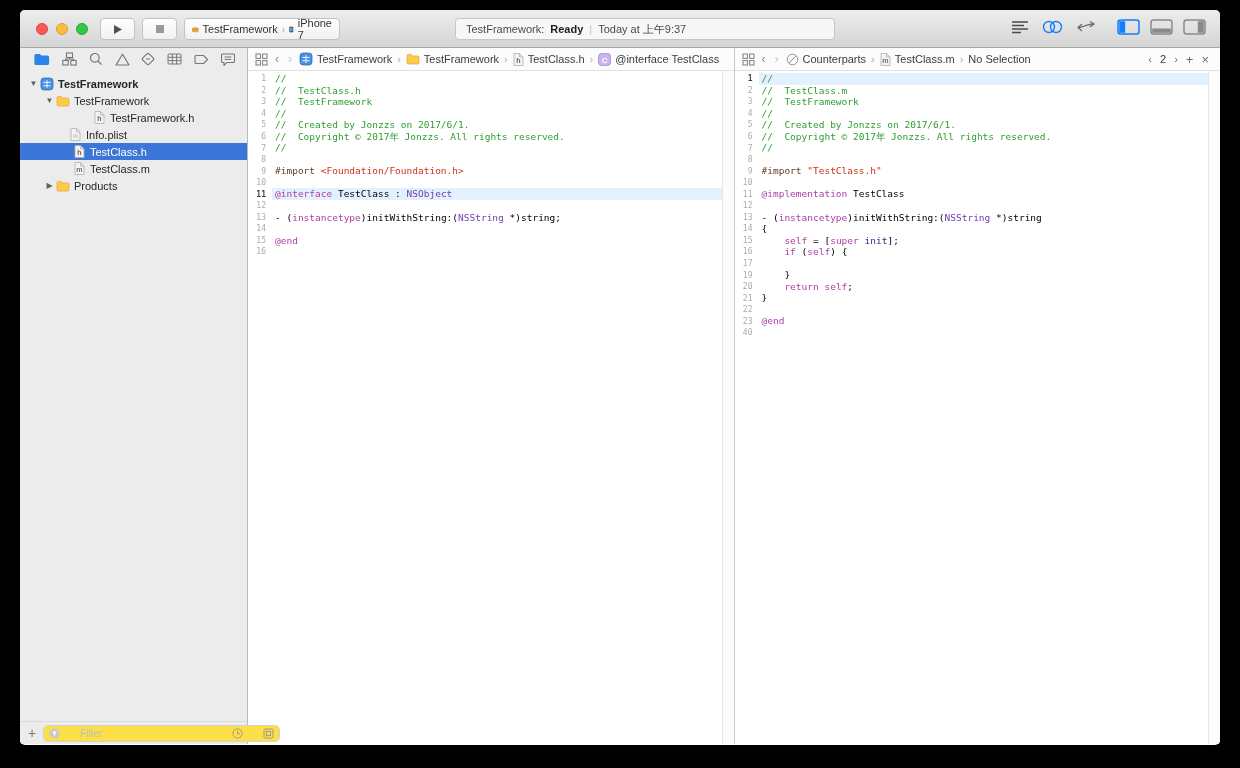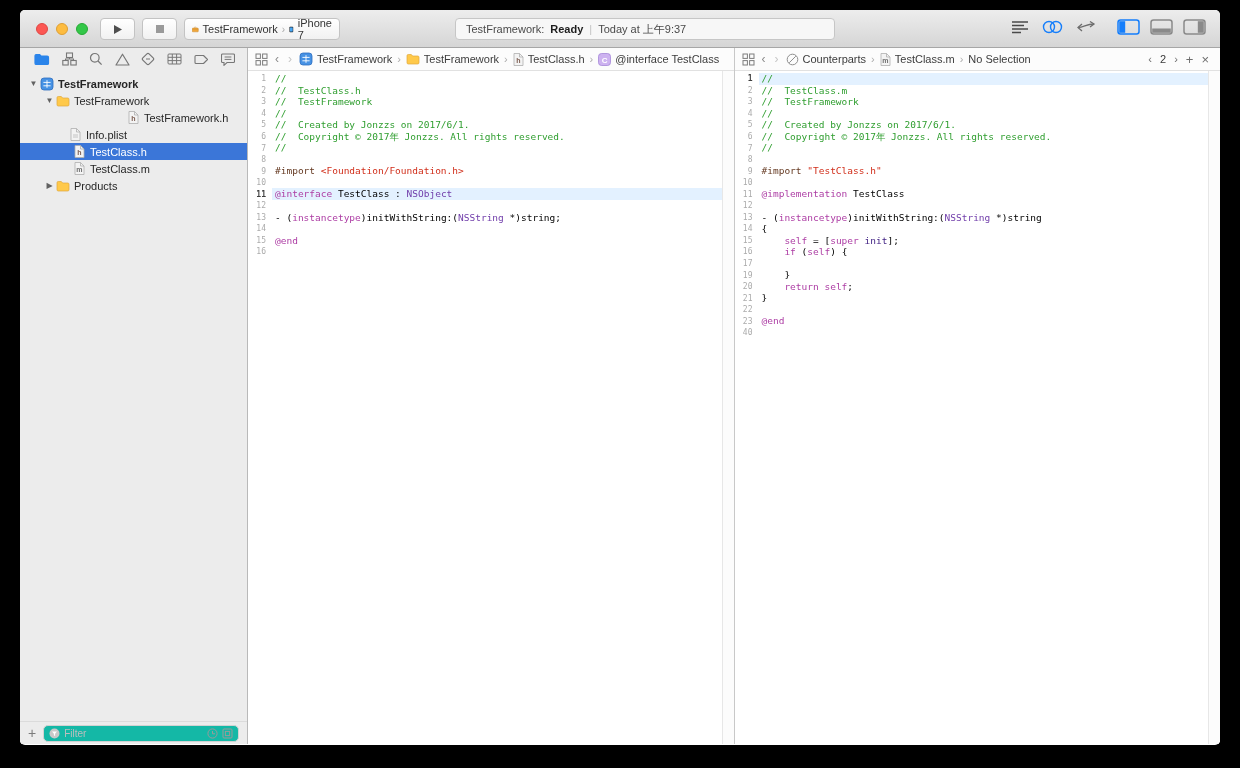--- a/index.html
+++ b/index.html
@@ -49,22 +49,22 @@
     font-size:11px; color:#262626; white-space:nowrap; }
   .tree-row.selected { background:#3B76D8; color:#fff; }
   .tree-row.root .lbl { font-weight:bold; }
   .disc { width:11px; flex:none; font-size:8px; color:#616161; text-align:center; }
   .tree-row.selected .disc { color:#fff; }
   .ticn { width:16px; flex:none; display:flex; justify-content:center; margin-right:3px; }
   .filter-bar { position:absolute; left:0; right:0; bottom:0; height:23px;
     background:#ECECEC; border-top:1px solid #DBDBDB;
     display:flex; align-items:center; padding:0 8px; gap:7px; }
   .add-btn { color:#7B7B7B; font-size:14px; line-height:14px; }
-  .filter-field { flex:1; height:17px; background:#14b8a6; border:1px solid #D2D2D2;
-    border-radius:5px; display:flex; align-items:center; padding:0 5px; gap:4px; }
+  .filter-field { flex:1; height:17px; background:#fde047; border:1px solid #D2D2D2;
+    border-radius:5px; display:flex; align-items:center; padding:0 5px; gap:20px; }
   .filter-field input { border:none; outline:none; background:transparent; flex:1;
     min-width:0; font-size:10px; color:#333; font-family:"Liberation Sans",sans-serif; }
   .filter-field input::placeholder { color:#BEBEBE; }
 
   
   .editor { flex:1; min-width:0; background:#fff; display:flex; flex-direction:column; }
   .editor + .editor { border-left:1px solid #C8C8C8; }
   .jumpbar { height:23px; flex:none; border-bottom:1px solid #E1E1E1; background:#FCFCFC;
     display:flex; align-items:center; padding:0 7px; gap:5px;
     font-size:11px; color:#3C3C3C; white-space:nowrap; overflow:hidden; }
@@ -266,21 +266,21 @@
           </div>
           <div class="tree-row" style="padding-left: 24px;">
             <span class="disc">▼</span>
             <span class="ticn">
               <svg width="14" height="12" viewBox="0 0 14 12">
                 <path d="M1 2.8 q0-1.3 1.3-1.3 h3 l1.4 1.5 h5 q1.3 0 1.3 1.3 v5.4 q0 1.3-1.3 1.3 h-9.4 q-1.3 0-1.3-1.3 z" fill="#FFC94A" stroke="#DFA83C" stroke-width=".7"></path>
               </svg>
             </span>
             <span class="lbl">TestFramework</span>
           </div>
-          <div class="tree-row" style="padding-left: 60px; margin-left: 34px;">
+          <div class="tree-row" style="padding-left: 60px;">
             <span class="disc"></span>
             <span class="ticn">
               <svg width="11" height="13" viewBox="0 0 11 13">
                 <path d="M1 0.5 h5.5 l3.5 3.5 v8.5 h-9 z" fill="#F3F3F3" stroke="#AFAFAF" stroke-width=".8"></path>
                 <path d="M6.5 0.5 v3.5 h3.5" fill="none" stroke="#AFAFAF" stroke-width=".8"></path>
                 <text x="5.4" y="10.3" font-size="7" font-weight="bold" font-family="Liberation Sans" text-anchor="middle" fill="#7A5A4E">h</text>
               </svg>
             </span>
             <span class="lbl">TestFramework.h</span>
           </div>

